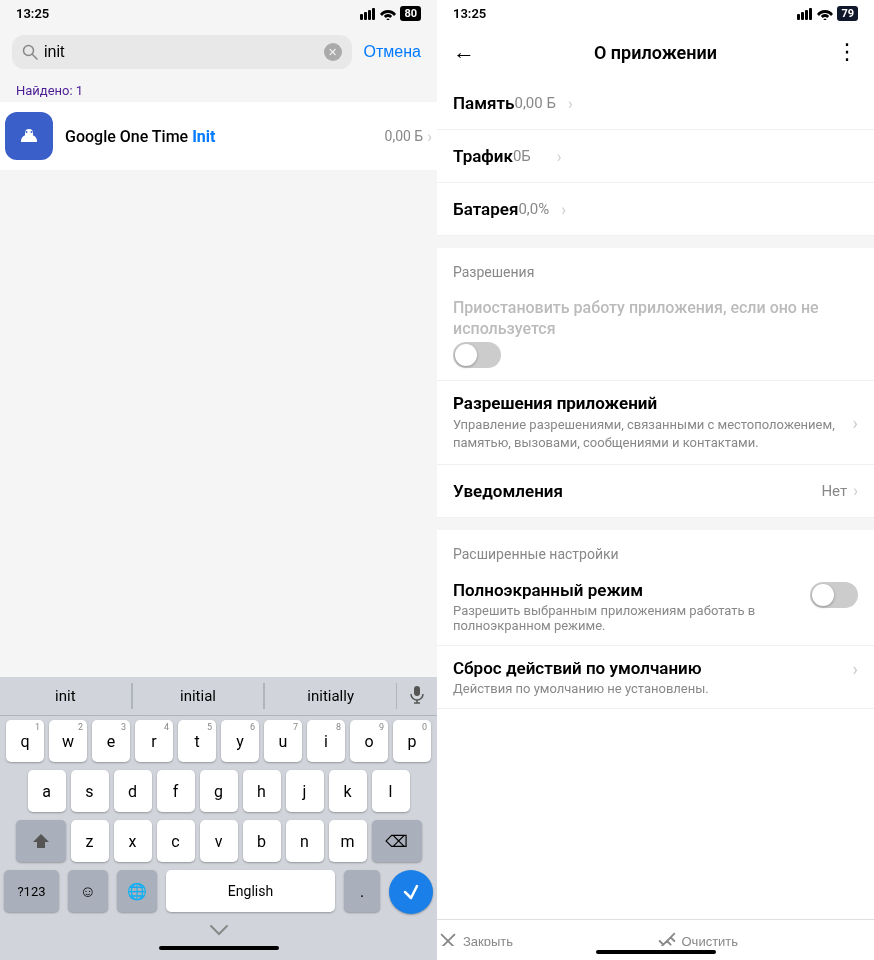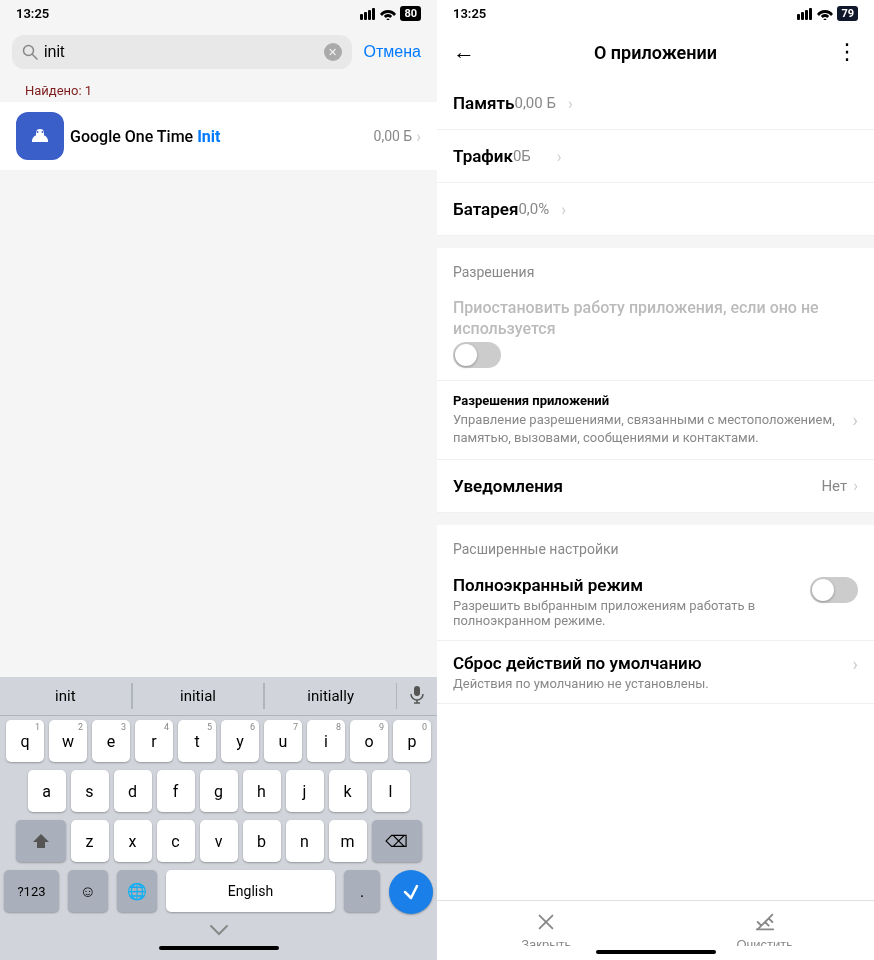--- a/index.html
+++ b/index.html
@@ -82,31 +82,30 @@
       color: #007aff;
       background: none;
       border: none;
       cursor: pointer;
       white-space: nowrap;
       padding: 0 4px;
     }
 
     .found-label {
       font-size: 13px;
-      color: #7f1d1d;
+      color: #4c1d95;
       padding: 6px 16px 4px;
-      margin-left: 9px;
     }
 
     .app-item {
       display: flex;
       align-items: center;
-      padding: 10px 16px;
+      padding: 10px 5px;
       background: #fff;
-      gap: 6px;
+      gap: 12px;
       cursor: pointer;
     }
     .app-icon {
       width: 48px;
       height: 48px;
       border-radius: 12px;
       background: #3a5fc8;
       display: flex;
       align-items: center;
       justify-content: center;
@@ -341,21 +340,21 @@
       left: 2px;
       box-shadow: 0 1px 3px rgba(0,0,0,0.3);
     }
 
     .perms-row {
       padding: 12px 16px;
       border-bottom: 1px solid #f0f0f0;
       cursor: pointer;
     }
     .perms-title {
-      font-size: 13px;
+      font-size: 17px;
       font-weight: 700;
       color: #000;
     }
     .perms-desc {
       font-size: 13px;
       color: #888;
       margin-top: 3px;
       line-height: 1.4;
     }
     .perms-row-inner {
@@ -425,21 +424,21 @@
       bottom: 0;
       right: 0;
       width: 437px;
       display: flex;
       border-top: 1px solid #e0e0e0;
       background: #fff;
     }
     .action-btn {
       flex: 1;
       display: flex;
-      flex-direction: column;
+      flex-direction: row;
       align-items: center;
       padding: 10px 0 8px;
       cursor: pointer;
       background: none;
       border: none;
       font-size: 13px;
       color: #888;
       gap: 4px;
     }
     .action-btn svg { width: 22px; height: 22px; }

